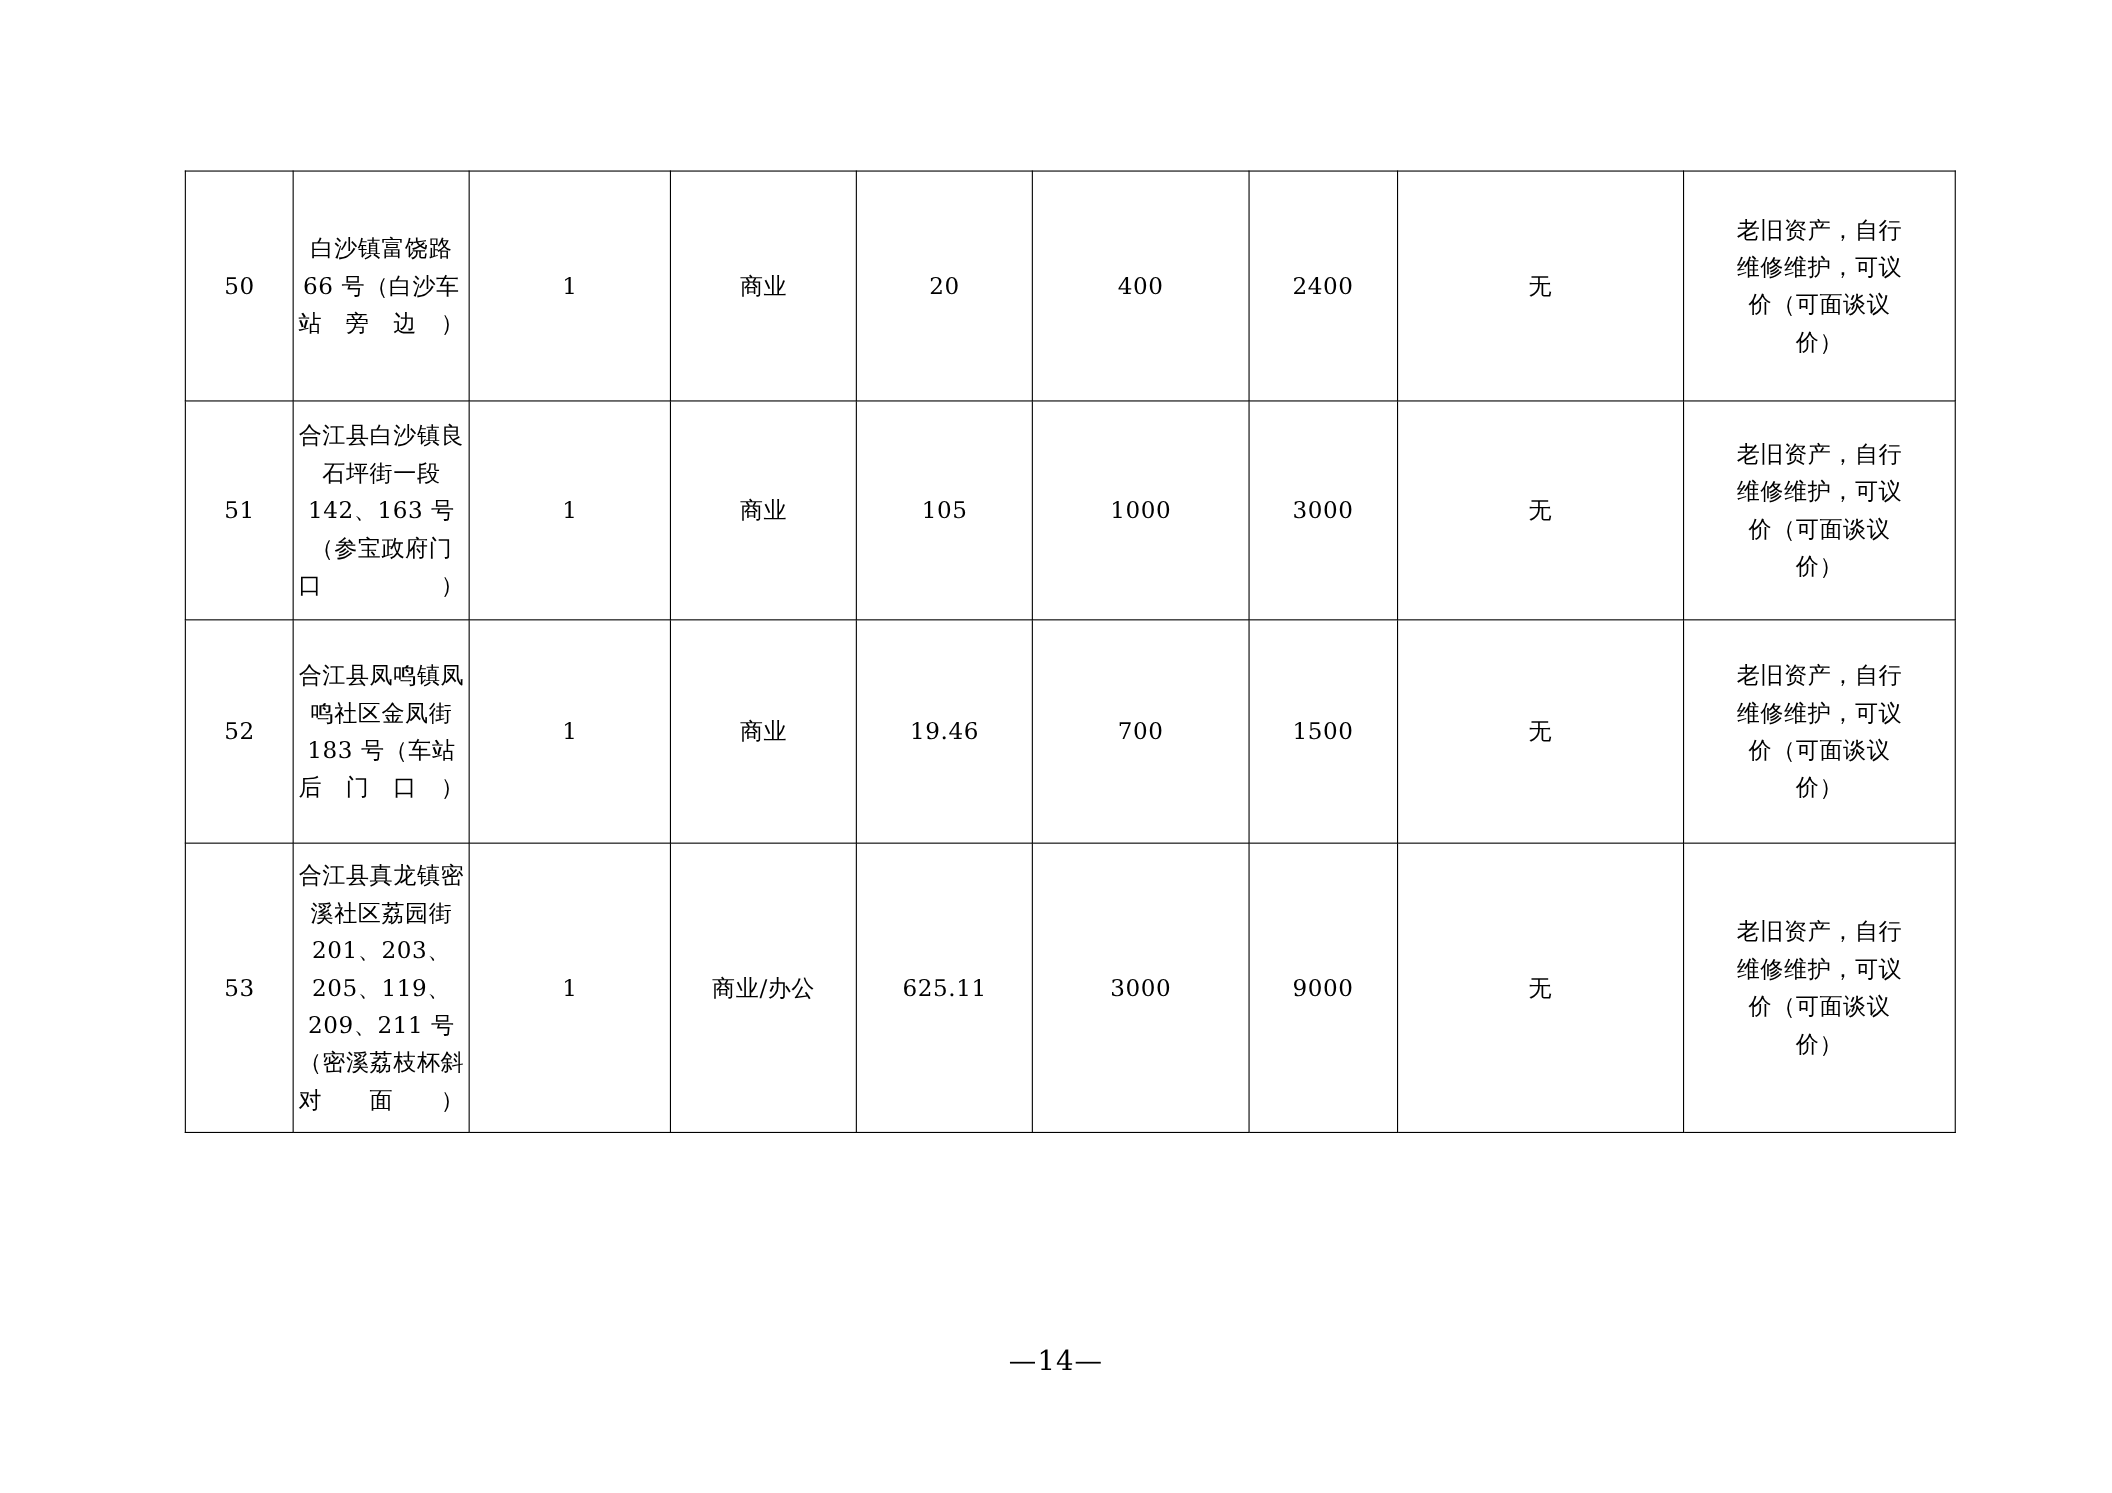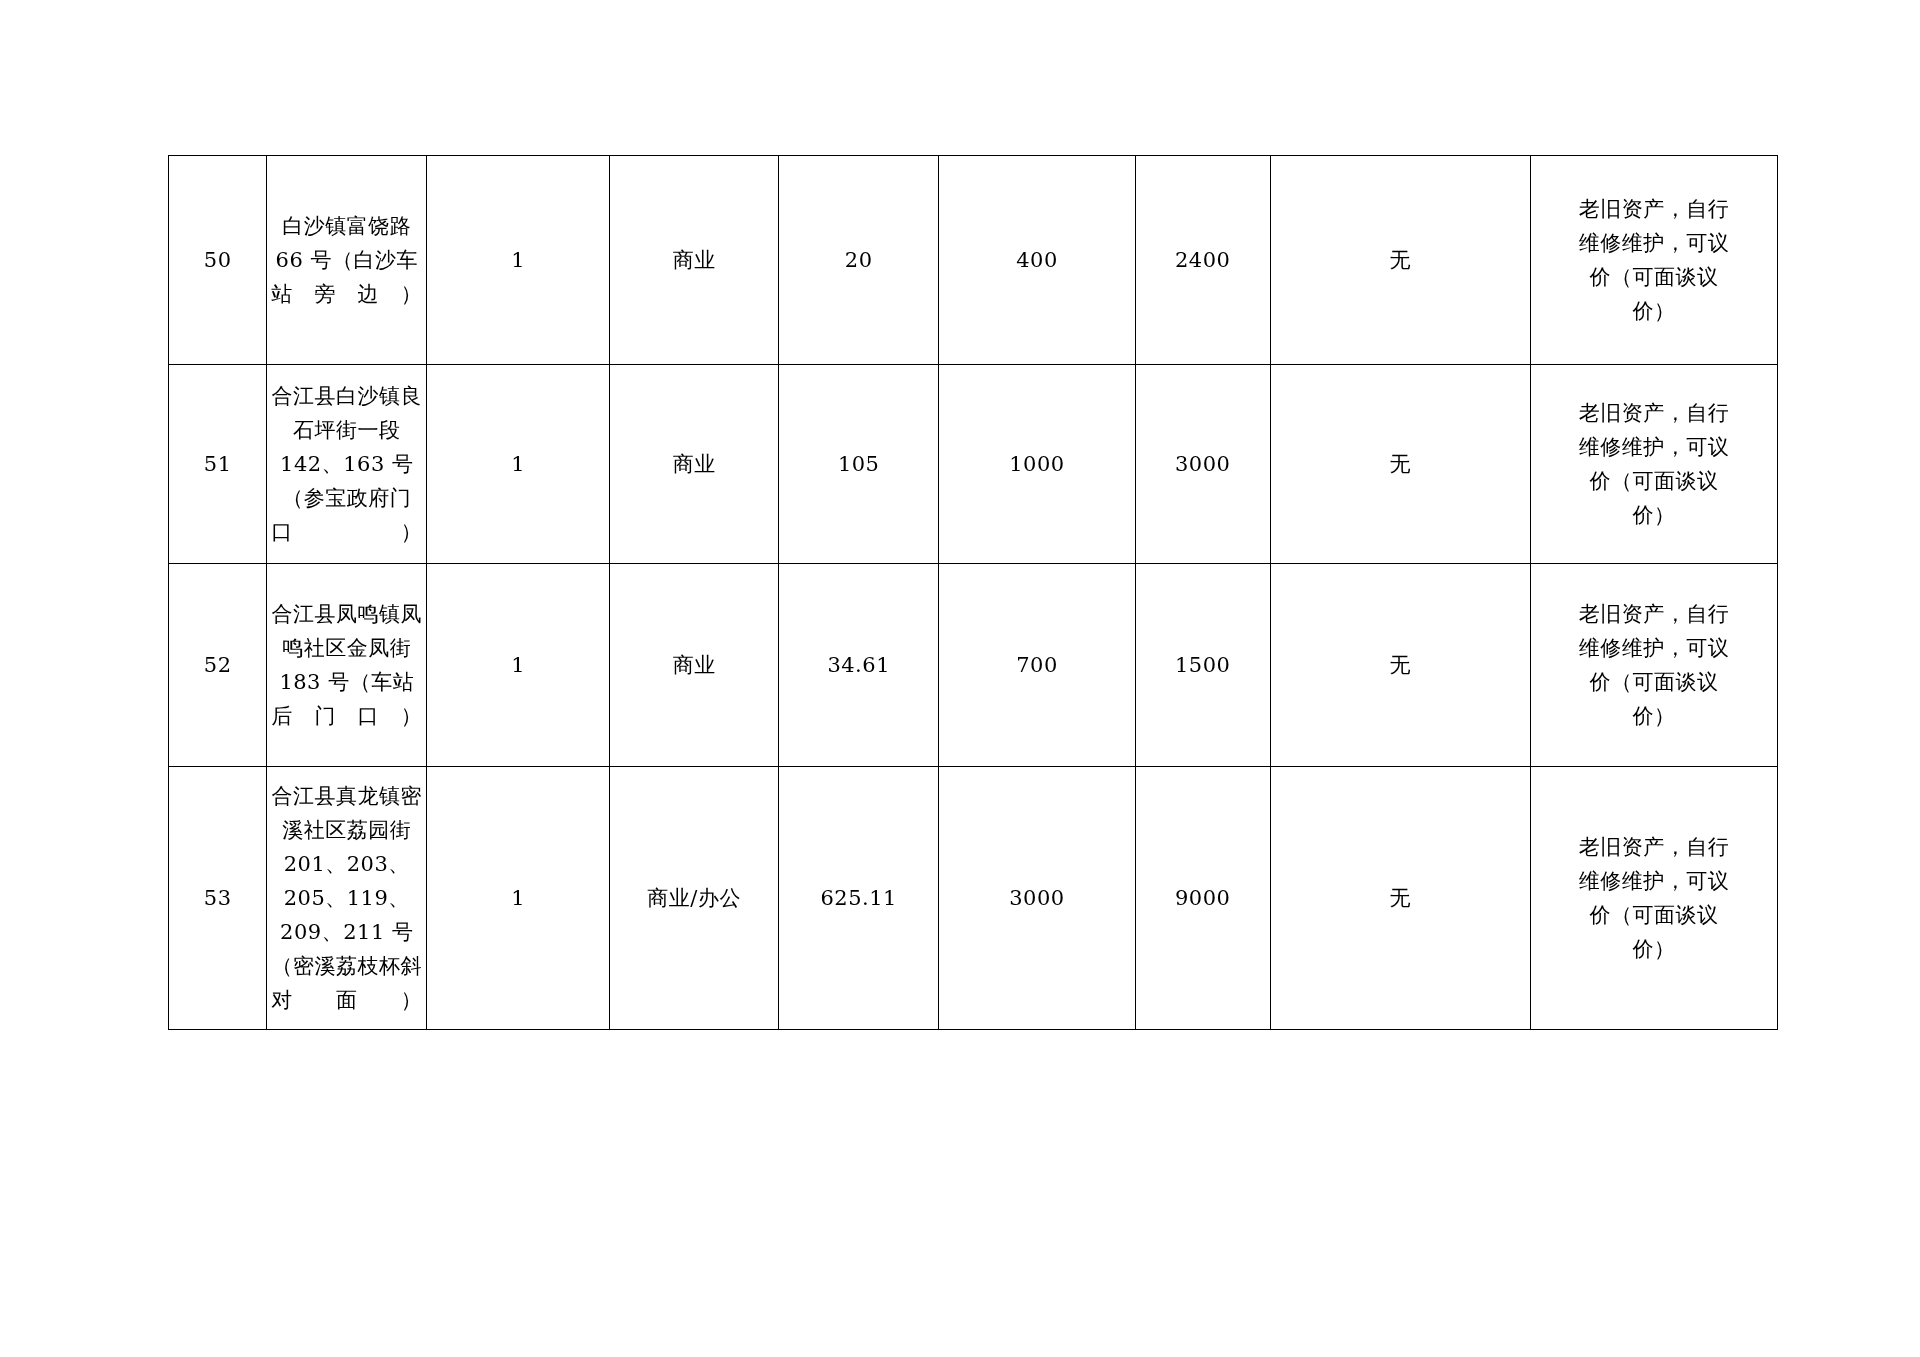--- a/index.html
+++ b/index.html
@@ -134,21 +134,21 @@
             <span class="rm-line">维修维护，可议</span>
             <span class="rm-line">价（可面谈议</span>
             <span class="rm-line">价）</span>
           </td>
         </tr>
         <tr class="row-52">
           <td>52</td>
           <td class="addr">合江县凤鸣镇凤鸣社区金凤街 183 号（车站后门口）</td>
           <td>1</td>
           <td>商业</td>
-          <td>34.61</td>
+          <td>19.46</td>
           <td>700</td>
           <td>1500</td>
           <td>无</td>
           <td class="remark">
             <span class="rm-line">老旧资产，自行</span>
             <span class="rm-line">维修维护，可议</span>
             <span class="rm-line">价（可面谈议</span>
             <span class="rm-line">价）</span>
           </td>
         </tr>
@@ -165,14 +165,15 @@
             <span class="rm-line">老旧资产，自行</span>
             <span class="rm-line">维修维护，可议</span>
             <span class="rm-line">价（可面谈议</span>
             <span class="rm-line">价）</span>
           </td>
         </tr>
       </tbody>
     </table>
   </div>
 
+  <div class="page-number">—14—</div>
 
 </div>
 
 </body></html>

